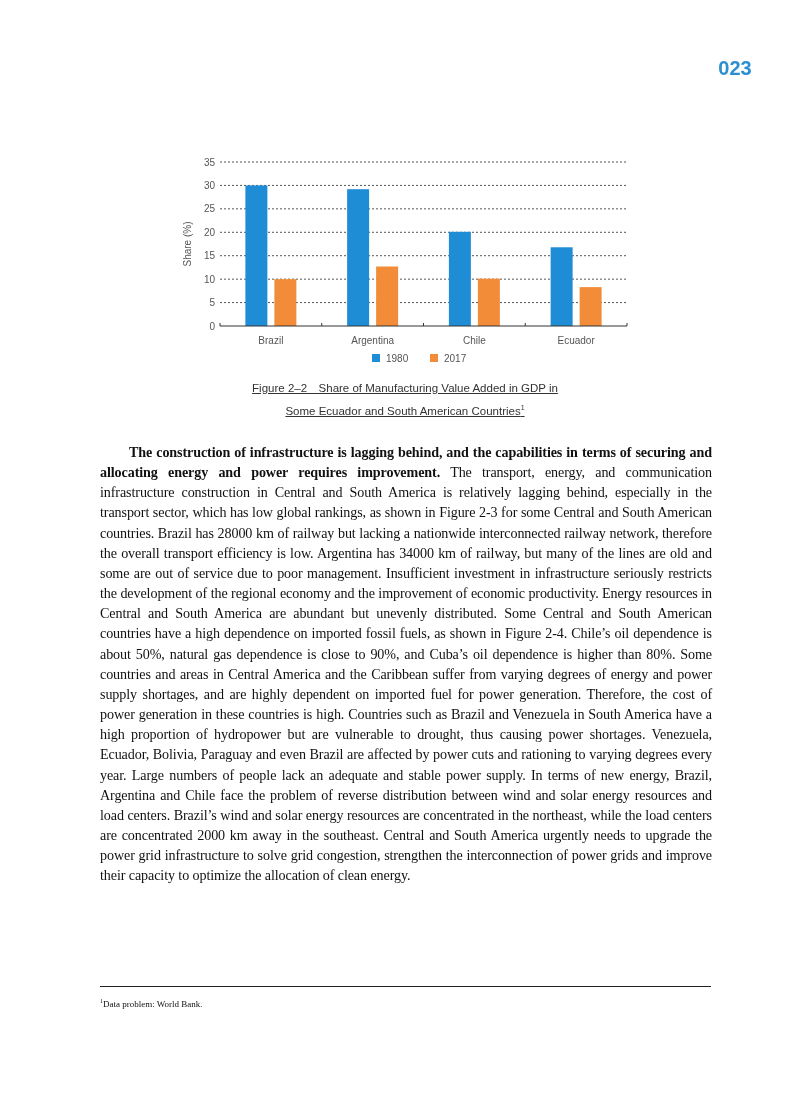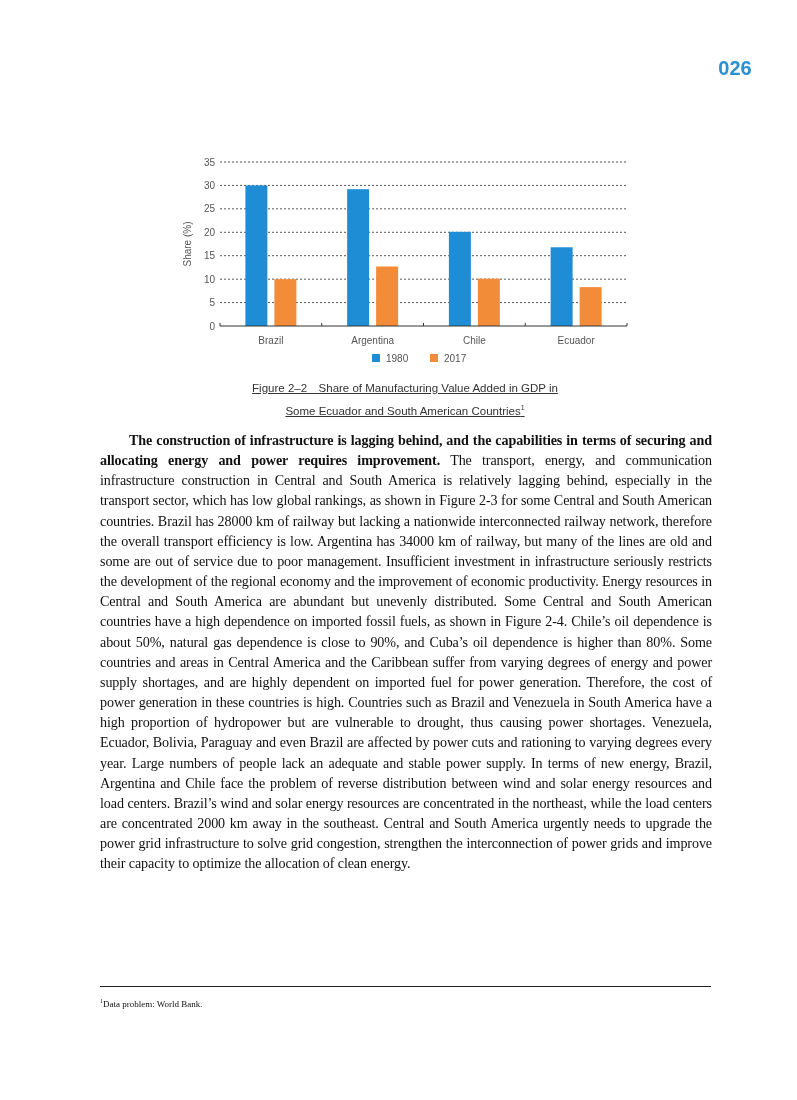--- a/index.html
+++ b/index.html
@@ -3,30 +3,30 @@
 <meta charset="utf-8">
 <style>
   html, body { margin: 0; padding: 0; background: #ffffff; }
   body { width: 797px; height: 1100px; position: relative; overflow: hidden; font-family: "Liberation Serif", serif; color: #111; }
   .page-number { position: absolute; top: 57px; left: 700px; width: 70px; text-align: center; font-family: "Liberation Sans", sans-serif; font-weight: bold; font-size: 20px; color: #2b8fd0; }
   .chart { position: absolute; left: 170px; top: 150px; width: 470px; height: 225px; }
   .chart svg { display: block; }
   .chart text { font-family: "Liberation Sans", sans-serif; fill: #555; }
   .caption { position: absolute; left: 170px; top: 378px; width: 470px; text-align: center; font-family: "Liberation Sans", sans-serif; font-size: 11.5px; color: #333; line-height: 20px; text-decoration: underline; }
   .caption sup { font-size: 7px; }
-  .body-text { position: absolute; left: 100px; top: 430px; width: 612px; font-size: 14.1px; line-height: 20.15px; text-align: justify; text-indent: 29px; letter-spacing: -0.1px; }
+  .body-text { position: absolute; left: 100px; top: 442px; width: 612px; font-size: 14.1px; line-height: 20.15px; text-align: justify; text-indent: 29px; letter-spacing: -0.1px; }
   .body-text b { font-weight: bold; }
   .footnote-rule { position: absolute; left: 100px; top: 986px; width: 611px; height: 0; border-top: 1px solid #222; }
   .footnote { position: absolute; left: 100px; top: 998px; font-size: 9px; color: #111; }
   .footnote sup { font-size: 6px; }
 </style>
 </head>
 <body>
 
-<div class="page-number">026</div>
+<div class="page-number">023</div>
 
 <div class="chart">
   <svg id="chart-svg" width="470" height="225" xmlns="http://www.w3.org/2000/svg">
     <g id="grid-layer">
         <line x1="50" x2="457" y1="152.57142857142858" y2="152.57142857142858" stroke="#555" stroke-width="1" stroke-dasharray="2,2"></line>
         <line x1="50" x2="457" y1="129.14285714285714" y2="129.14285714285714" stroke="#555" stroke-width="1" stroke-dasharray="2,2"></line>
         <line x1="50" x2="457" y1="105.71428571428572" y2="105.71428571428572" stroke="#555" stroke-width="1" stroke-dasharray="2,2"></line>
         <line x1="50" x2="457" y1="82.28571428571429" y2="82.28571428571429" stroke="#555" stroke-width="1" stroke-dasharray="2,2"></line>
         <line x1="50" x2="457" y1="58.85714285714286" y2="58.85714285714286" stroke="#555" stroke-width="1" stroke-dasharray="2,2"></line>
         <line x1="50" x2="457" y1="35.428571428571445" y2="35.428571428571445" stroke="#555" stroke-width="1" stroke-dasharray="2,2"></line>

